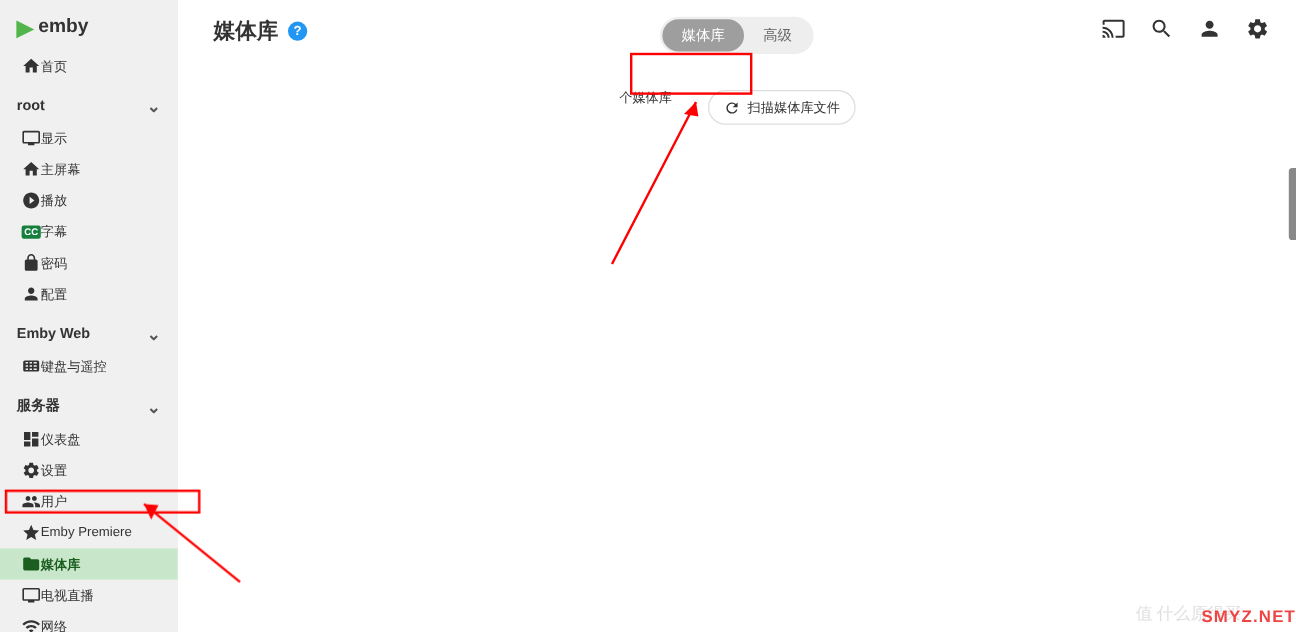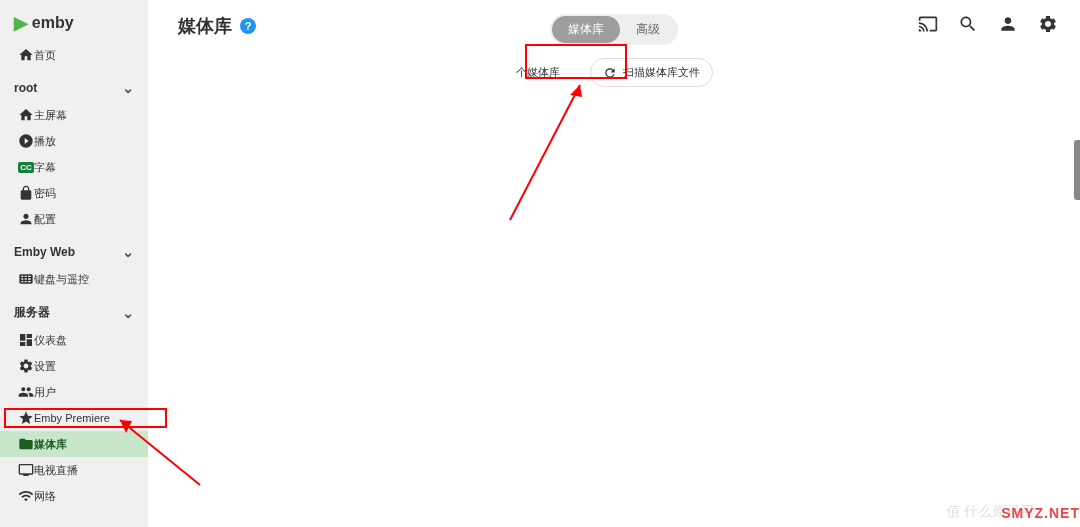--- a/index.html
+++ b/index.html
@@ -28,21 +28,21 @@
 
 .tabs-wrap { position: absolute; left: 50%; top: 14px; transform: translateX(-50%); background: #eee; border-radius: 18px; padding: 2px; display: flex; }
 .tab { padding: 5px 16px; border-radius: 16px; font-size: 12px; cursor: pointer; color: #666; }
 .tab.active { background: #9e9e9e; color: #fff; }
 
 .topright { position: absolute; right: 22px; top: 14px; display: flex; gap: 20px; align-items: center; }
 .topright svg { width: 20px; height: 20px; fill: #333; cursor: pointer; }
 
 .action-row { position: absolute; top: 58px; left: 50%; transform: translateX(-50%); display: flex; gap: 17px; align-items: center; }
 .action-btn { display: flex; align-items: center; gap: 6px; padding: 6px 12px; border-radius: 16px; font-size: 11px; cursor: pointer; border: 1px solid transparent; }
-.action-btn.outlined { border: 1px solid #ddd; }
+.action-btn.outlined { border: 1px solid #ddd; margin-top: 17px; }
 .action-btn svg { width: 14px; height: 14px; fill: #333; }
 
 
 .anno-box { position: absolute; border: 2px solid #ff0000; pointer-events: none; }
 .anno-arrow { position: absolute; pointer-events: none; }
 .watermark { position:absolute; right:0; bottom:6px; font-size:14px; color:#ef4444; font-weight:600; letter-spacing:1px;}
 .watermark2 { position:absolute; right:46px; bottom:6px; font-size:14px; color:#e0e0e0; font-family:serif;}
 .scroll-ind { position:absolute; right:0; top:140px; width:6px; height:60px; background:#888; border-radius:3px 0 0 3px;}
 </style>
 </head>
@@ -64,20 +64,28 @@
   </div>
 
   <div class="section">
     <div class="section-header">
       <span>root</span>
       <span class="chevron">⌄</span>
     </div>
     <div class="nav-item">
       <span class="nav-icon">
           <svg viewBox="0 0 24 24">
+            <path d="M21 3H3c-1.1 0-2 .9-2 2v12c0 1.1.9 2 2 2h5v2h8v-2h5c1.1 0 2-.9 2-2V5c0-1.1-.9-2-2-2zm0 14H3V5h18v12z"></path>
+          </svg>
+        </span>
+      <span>显示</span>
+    </div>
+    <div class="nav-item">
+      <span class="nav-icon">
+          <svg viewBox="0 0 24 24">
             <path d="M10 20v-6h4v6h5v-8h3L12 3 2 12h3v8z"></path>
           </svg>
         </span>
       <span>主屏幕</span>
     </div>
     <div class="nav-item">
       <span class="nav-icon">
           <svg viewBox="0 0 24 24">
             <path d="M12 2C6.48 2 2 6.48 2 12s4.48 10 10 10 10-4.48 10-10S17.52 2 12 2zm-2 14.5v-9l6 4.5-6 4.5z"></path>
           </svg>

